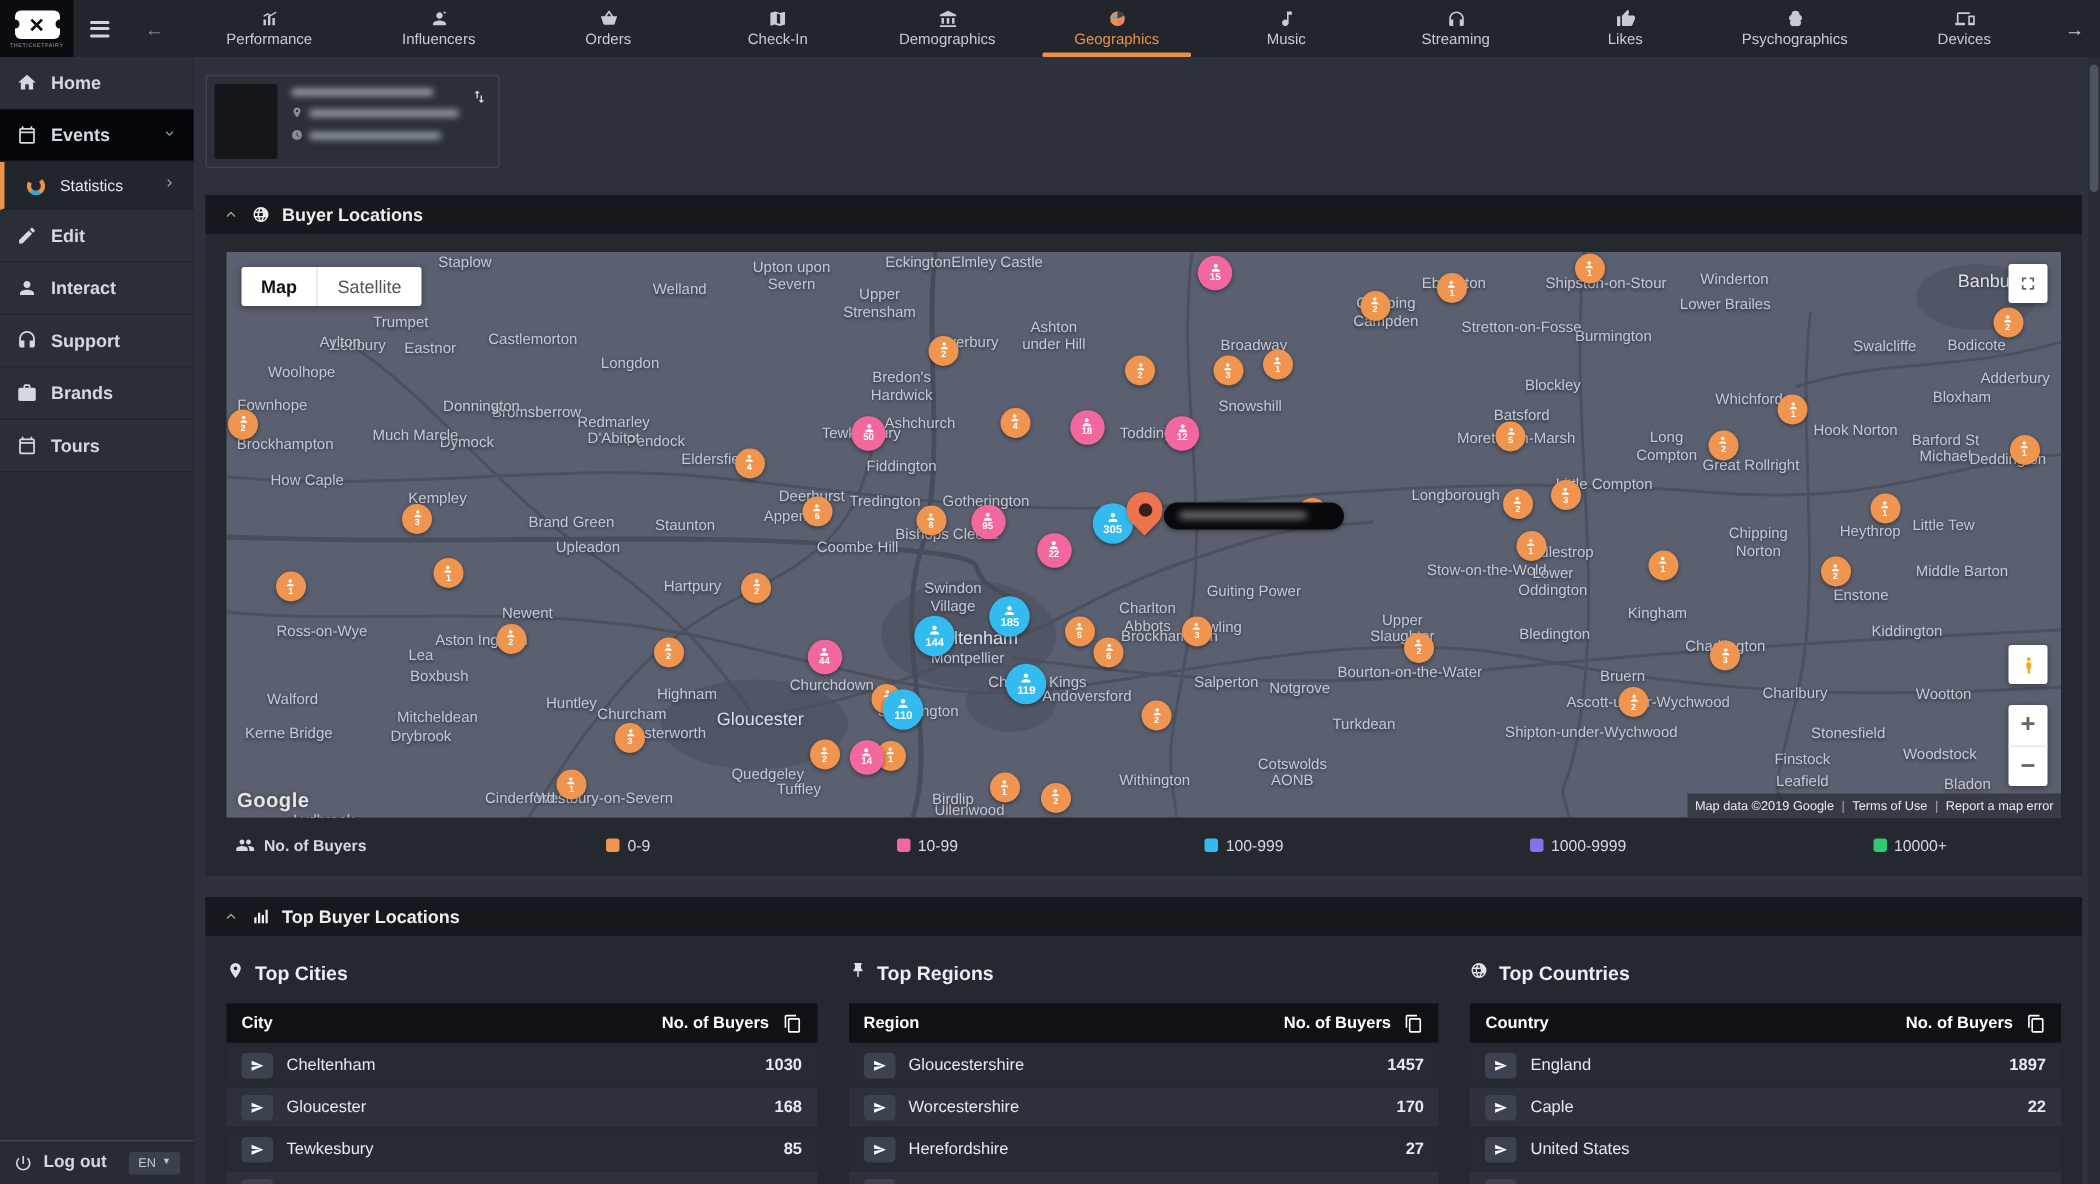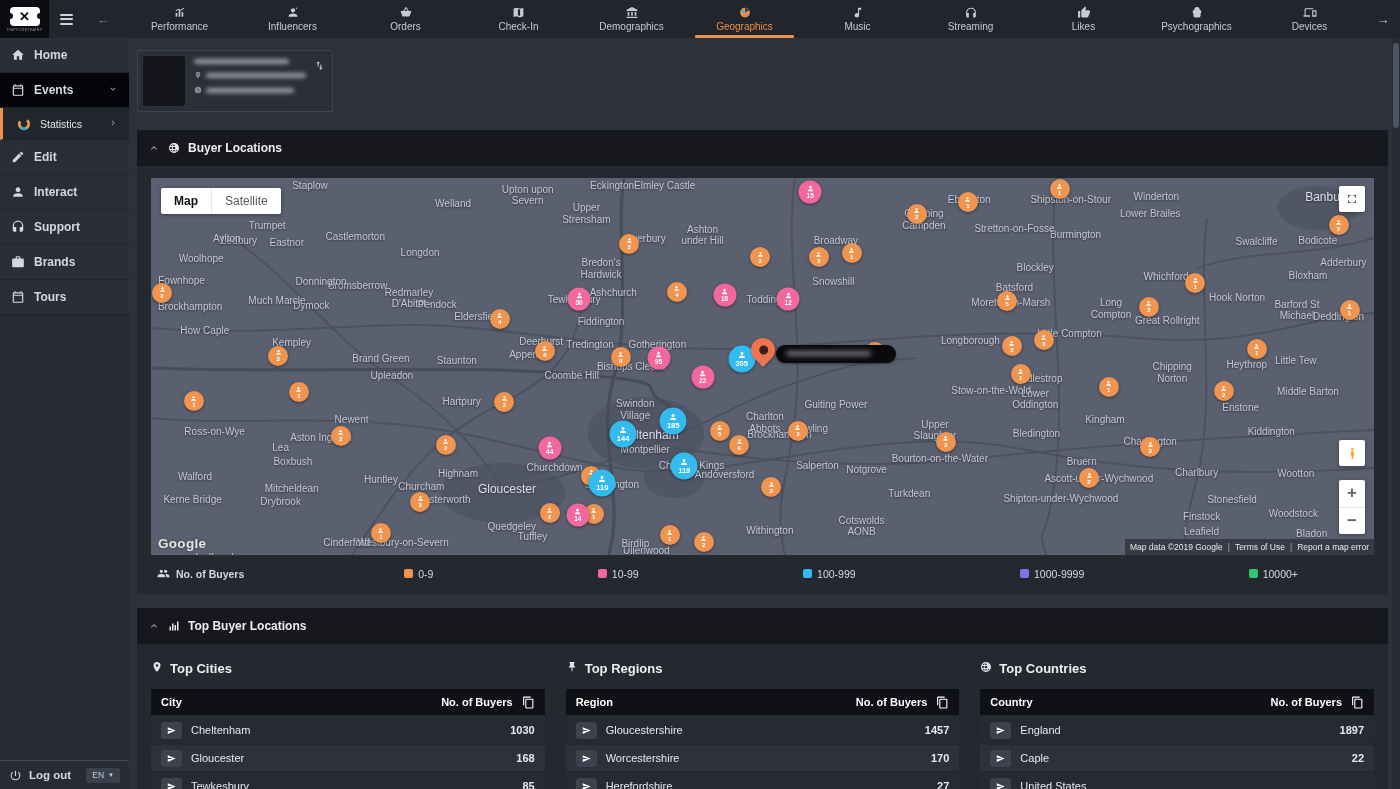--- a/index.html
+++ b/index.html
@@ -39,21 +39,21 @@
   .content{position:absolute;top:38px;left:129px;width:1263px}
   .event-card{margin:12px 0 18px 8px;width:196px;height:62px;background:#2b3038;border:1px solid #3e444e;border-radius:2px;display:flex;padding:5px 7px 5px 5px;gap:9px;position:relative;cursor:pointer}
   .thumb{width:42px;height:50px;background:#14161a;border-radius:2px;flex:none}
   .elines{flex:1;padding-top:3px}
   .eline{display:flex;align-items:center;gap:4px;margin-bottom:7px;color:#878d96}
   .eline svg{width:8px;height:8px;flex:none}
   .blur-line{height:5px;border-radius:3px;background:#a7adb5;filter:blur(2px);opacity:.85}
   .sorticon{position:absolute;top:6px;right:7px;color:#d8dce2}
   .sorticon svg{width:11px;height:11px}
   .panel{margin-left:8px;width:1251px;background:#24282f;margin-bottom:14px}
-  .phead{height:36px;background:#16181d;display:flex;align-items:center;gap:8px;padding:0 11px;color:#eceef2;font-size:12px;font-weight:700}
+  .phead{height:26px;background:#16181d;display:flex;align-items:center;gap:8px;padding:0 11px;color:#eceef2;font-size:12px;font-weight:700}
   .phead .collapse{color:#9aa0a8;cursor:pointer;display:flex}
   .phead svg{width:12px;height:12px}
   .pbody{padding:12px 14px 14px}
   
   .map{position:relative;height:377px;background:#5b6070;overflow:hidden;cursor:grab}
   .map svg.roads{position:absolute;inset:0;width:100%;height:100%}
   .mlabel{position:absolute;transform:translate(-50%,-50%);color:#c5c9d5;font-size:10px;white-space:pre-line;text-align:center;line-height:1.15;pointer-events:none;text-shadow:0 1px 2px rgba(42,46,57,.95)}
   .mlabel.lg{font-size:12px;color:#dde0e8}
   .marker{position:absolute;transform:translate(-50%,-50%);border-radius:50%;display:flex;flex-direction:column;align-items:center;justify-content:center;color:#fff;font-weight:700;box-shadow:0 1px 3px rgba(0,0,0,.45);cursor:pointer;line-height:1}
   .marker svg{display:block}

